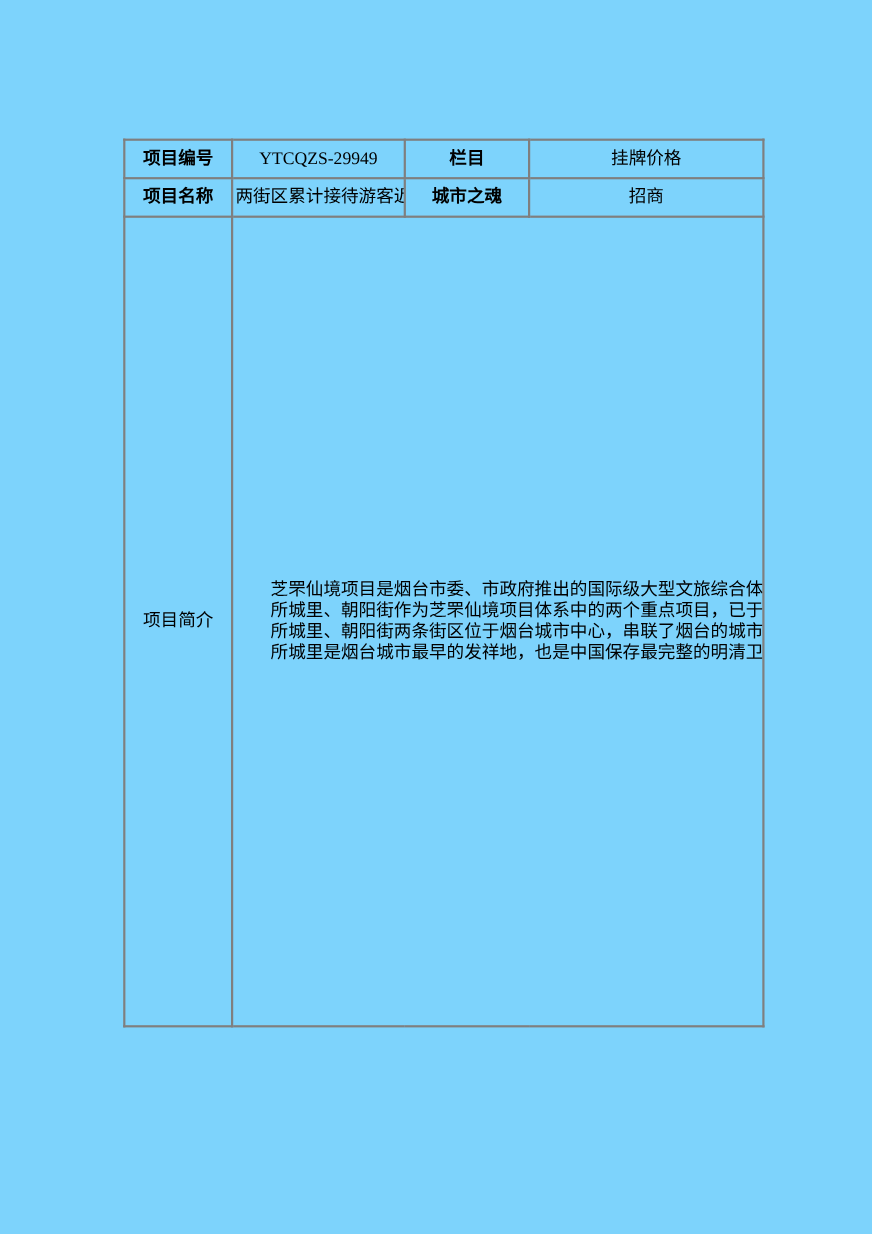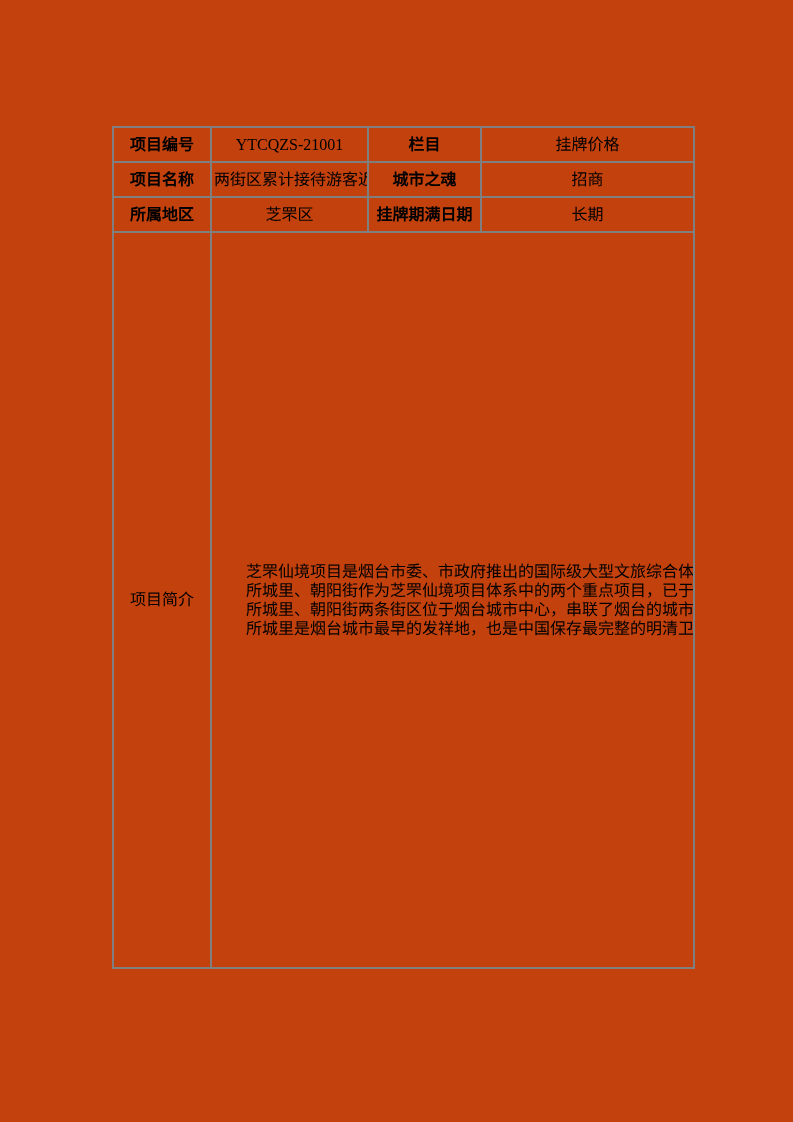--- a/index.html
+++ b/index.html
@@ -8,21 +8,21 @@
     width: 793px;
     height: 1122px;
     position: relative;
     font-family: "Liberation Serif", "DejaVu Serif", serif;
     color: #000000;
     overflow: hidden;
   }
   .page {
     position: absolute;
     inset: 0;
-    background: #c2410c;
+    background: #7dd3fc;
   }
   table.doc-table {
     position: absolute;
     left: 112px;
     top: 126px;
     width: 581px;
     border-collapse: collapse;
     table-layout: fixed;
   }
   table.doc-table td {
@@ -62,35 +62,29 @@
   <table class="doc-table">
     <colgroup>
       <col style="width:98px">
       <col style="width:157px">
       <col style="width:113px">
       <col style="width:213px">
     </colgroup>
     <tbody>
       <tr class="info-row">
         <td class="lbl">项目编号</td>
-        <td>YTCQZS-21001</td>
+        <td>YTCQZS-29949</td>
         <td class="lbl">栏目</td>
         <td>挂牌价格</td>
       </tr>
       <tr class="info-row">
         <td class="lbl">项目名称</td>
         <td>两街区累计接待游客近</td>
         <td class="lbl">城市之魂</td>
         <td>招商</td>
-      </tr>
-      <tr class="info-row">
-        <td class="lbl">所属地区</td>
-        <td>芝罘区</td>
-        <td class="lbl">挂牌期满日期</td>
-        <td>长期</td>
       </tr>
       <tr>
         <td class="intro-label">项目简介</td>
         <td class="intro-cell" colspan="3">
           <p>芝罘仙境项目是烟台市委、市政府推出的国际级大型文旅综合体，地域沿芝罘湾至崆峒岛一线，涵盖“一岛、一山、一湾、一街、一城”五部分，即崆峒岛、烟台山、芝罘湾、朝阳街和所城里。项目以发掘烟台当地历史文脉，体现“城市之魂、文化之根”为主线，以“一体化规划、一体化建设、一体化运营”的总体思路，“五位一体”统筹推进。</p>
           <p>所城里、朝阳街作为芝罘仙境项目体系中的两个重点项目，已于 2021 年 2 月 9 日盛装开街，承载烟台市民和外地游客的厚爱，截至目前，两街区累计接待游客近 500 万人次，其中大年初一单日接待游客超 14 万人，创下烟台市各景区步行街单日接待游客数量之最。</p>
           <p>所城里、朝阳街两条街区位于烟台城市中心，串联了烟台的城市记忆。</p>
           <p>所城里是烟台城市最早的发祥地，也是中国保存最完整的明清卫所城池之一，被誉为“烟台的根”，展现了烟台源自明朝时期，海防抗倭的守御卫所文化。修缮后的所城里街区将以烟台城市由来、海防抗倭历史、胶东传统民</p>
         </td>
       </tr>

